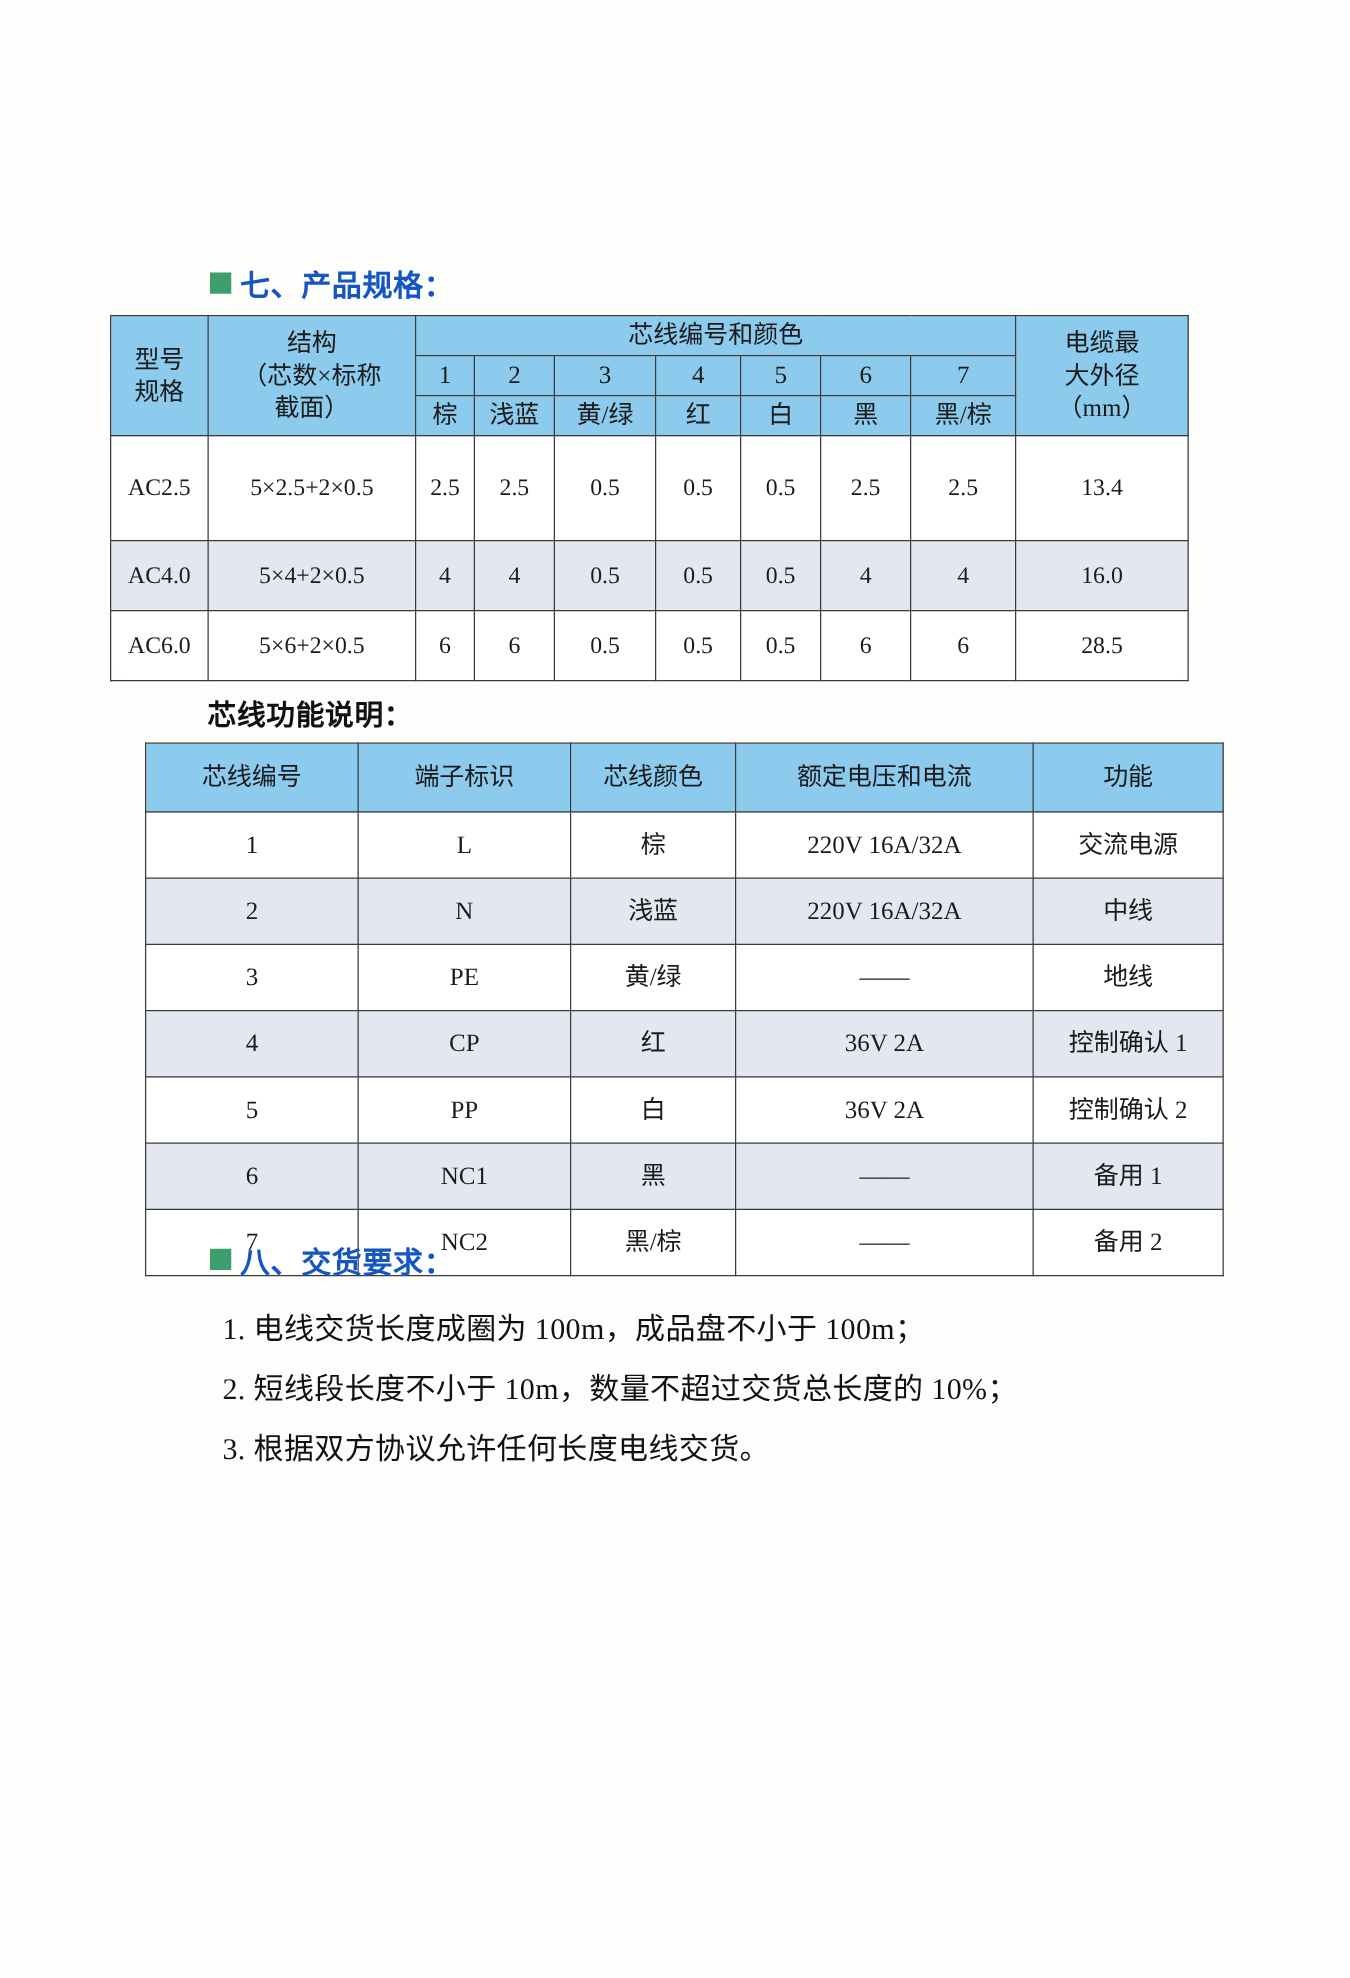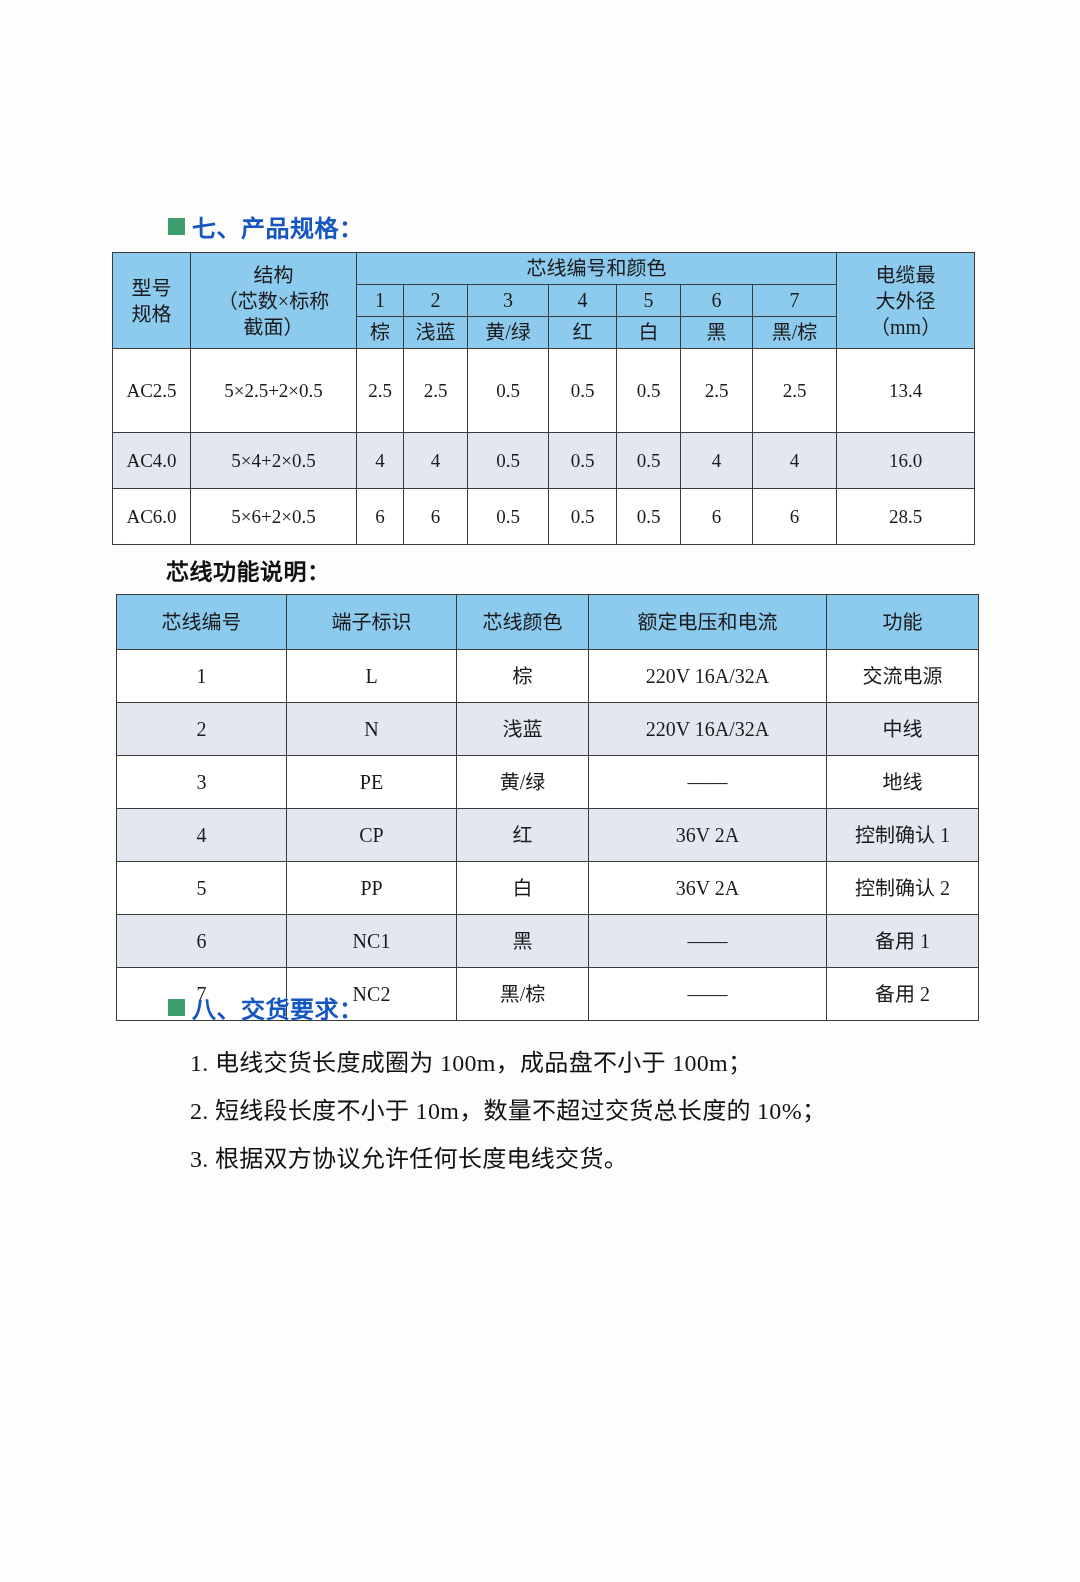--- a/index.html
+++ b/index.html
@@ -75,21 +75,21 @@
     background: #8ccbee;
     font-size: 20px;
     padding: 4px 2px;
   }
   table.doc-table tr.alt td {
     background: #e2e7f0;
   }
 
   
   #spec-table {
-    left: 112px;
+    left: 88px;
     top: 252px;
     width: 862px;
     border-radius: 20px;
   }
   #spec-table td.hd-stack {
     line-height: 1.3;
   }
   #spec-table td.numcell {
     font-size: 19px;
   }
@@ -113,21 +113,20 @@
   }
 
   
   .list-item {
     position: absolute;
     font-size: 24px;
     font-family: "Liberation Serif", "DejaVu Serif", serif;
     color: #111111;
     white-space: nowrap;
     letter-spacing: 0.3px;
-    margin-left: 12px;
   }
 </style>
 </head>
 <body>
 
 <div class="page">
 
   <div class="section-heading" style="left:168px; top:209px;">
     <span class="heading-marker"></span>
     <span class="heading-text">七、产品规格：</span>

